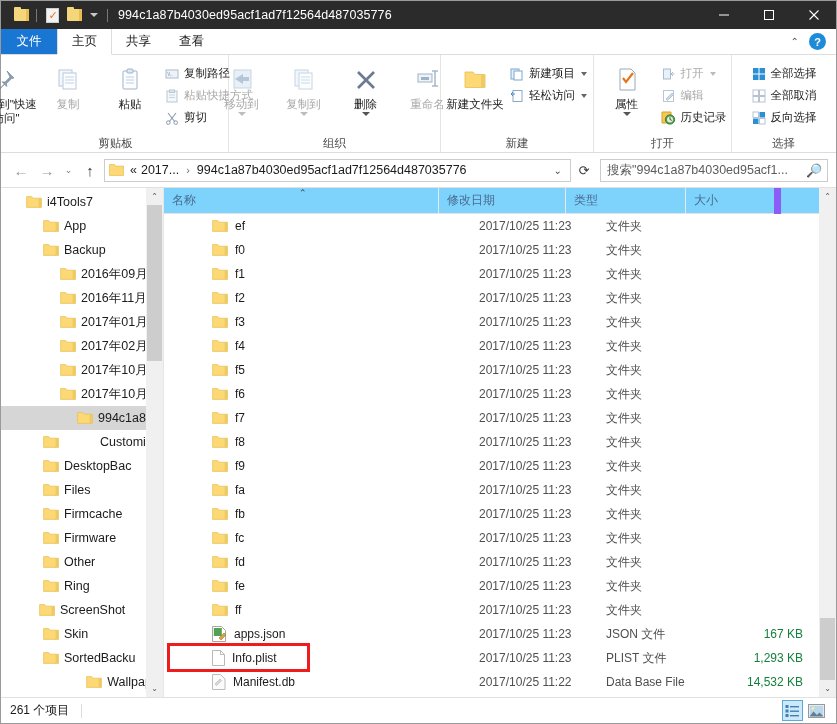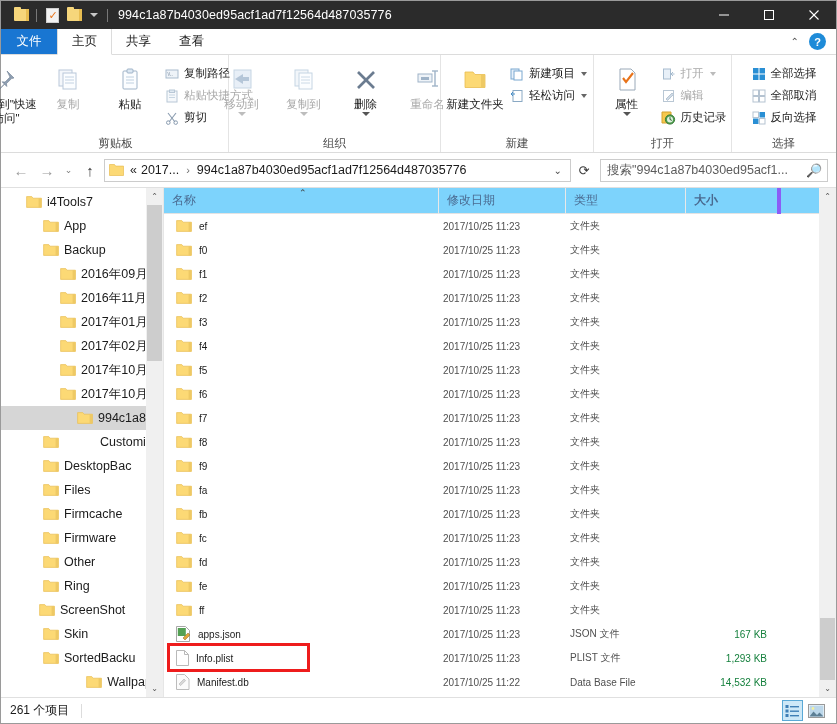--- a/index.html
+++ b/index.html
@@ -184,29 +184,30 @@
     height: 26px; flex:0 0 26px; display:flex; align-items:center;
     border-bottom:1px solid #e3e3e3; background:#7dd3fc; position:relative;
   }
   .col {
     font-size:12px; color:#4a6a90; height:26px; display:flex; align-items:center;
     padding-left: 8px; border-right:1px solid #e8e8e8; position:relative; flex:0 0 auto;
   }
   .col.name { width: 275px; }
   .col.date { width: 127px; }
   .col.type { width: 120px; }
-  .col.size { width: 95px; border-right:4px solid #8b5cf6;font-weight:bold; }
+  .col.size { width: 95px; border-right:7px solid #8b5cf6; }
   .col.rest { flex:1 1 auto; border-right:none; }
   .sortmark {
     position:absolute; left:135px; top:0px; font-size:9px; color:#3b3b3b;
   }
   .rows { flex:1 1 auto; overflow:hidden; position:relative; }
   .frow {
-    height: 24px; display:flex; align-items:center; font-size:10px; color:#1b1b1b;
+    height: 24px; display:flex; align-items:center; font-size:12px; color:#1b1b1b;
     position:relative;
+    padding-left:36px;
   }
   .cell-name { width: 275px; display:flex; align-items:center; padding-left: 12px; overflow:hidden; }
   .cell-name .nm { margin-left: 7px; white-space:nowrap; }
   .cell-date { width: 127px; color:#4f4f4f; padding-left: 4px; }
   .cell-type { width: 120px; color:#4f4f4f; padding-left: 4px; }
   .cell-size { width: 95px; color:#15803d; text-align:right; padding-right: 14px; }
   .fl-scroll {
     position:absolute; right:0; top:0; width:17px; height:100%;
     background:#f0f0f0; display:flex; flex-direction:column; align-items:center; z-index:4;
   }

